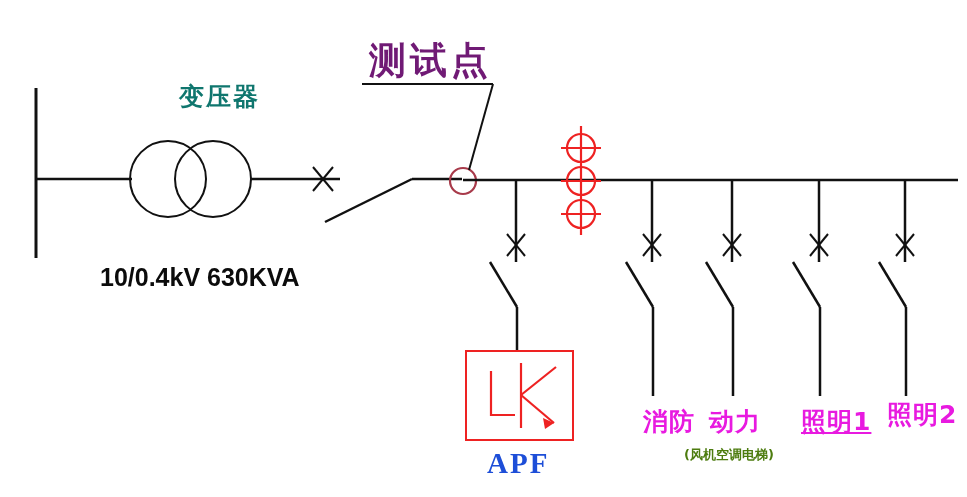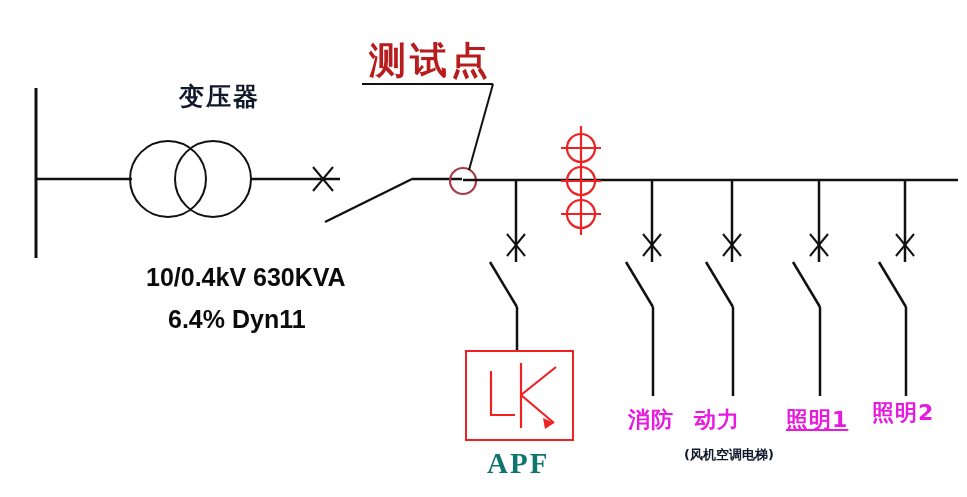--- a/index.html
+++ b/index.html
@@ -23,57 +23,57 @@
     top: 0;
     width: 967px;
     height: 497px;
   }
   .lbl {
     position: absolute;
     white-space: nowrap;
     line-height: 1;
   }
   .lbl-title {
-    color: #b91c1c;
+    color: #701a75;
     font-family: "DejaVu Sans", sans-serif;
     font-weight: bold;
     font-size: 37px;
     letter-spacing: 4px;
   }
   .lbl-tx {
-    color: #0f172a;
+    color: #0f766e;
     font-family: "DejaVu Sans", sans-serif;
     font-weight: bold;
     font-size: 25px;
     letter-spacing: 2px;
   }
   .lbl-spec {
     color: #0b0b0b;
     font-family: "Liberation Sans", sans-serif;
     font-weight: bold;
     font-size: 25px;
     letter-spacing: 0px;
-    margin-left: 46px;
   }
   .lbl-apf {
-    color: #0f766e;
+    color: #1d4ed8;
     font-family: "Liberation Serif", serif;
     font-weight: bold;
     font-size: 29px;
     letter-spacing: 2px;
   }
   .lbl-feeder {
     color: #e81ae0;
     font-family: "DejaVu Sans", sans-serif;
     font-weight: bold;
-    font-size: 22px;
+    font-size: 25px;
     letter-spacing: 1px;
+    margin-left: 15px;
   }
   .lbl-sub {
-    color: #0f172a;
+    color: #4d7c0f;
     font-family: "DejaVu Sans", sans-serif;
     font-weight: bold;
     font-size: 13px;
     letter-spacing: 0px;
   }
 </style>
 </head>
 <body>
 
 <div id="canvas">
@@ -169,21 +169,20 @@
     <line x1="906" y1="307" x2="906" y2="396" stroke="#111111" stroke-width="2.5"></line>
 
   </svg>
 
   <div class="lbl lbl-title" style="left:369px; top:42px;">测试点</div>
 
   <div class="lbl lbl-tx" style="left:179px; top:84px;">变压器</div>
 
   <div class="lbl lbl-spec" style="left:100px; top:265px;">10/0.4kV 630KVA</div>
 
-  <div class="lbl lbl-spec" style="left:122px; top:307px;">6.4%  Dyn11</div>
 
   <div class="lbl lbl-apf" style="left:487px; top:449px;">APF</div>
 
   <div class="lbl lbl-feeder" style="left:628px; top:409px;">消防</div>
 
   <div class="lbl lbl-feeder" style="left:694px; top:409px;">动力</div>
 
   <div class="lbl lbl-sub" style="left:684px; top:448px;">(风机空调电梯)</div>
 
   <div class="lbl lbl-feeder" style="left:786px; top:409px;text-decoration:underline;">照明1</div>

